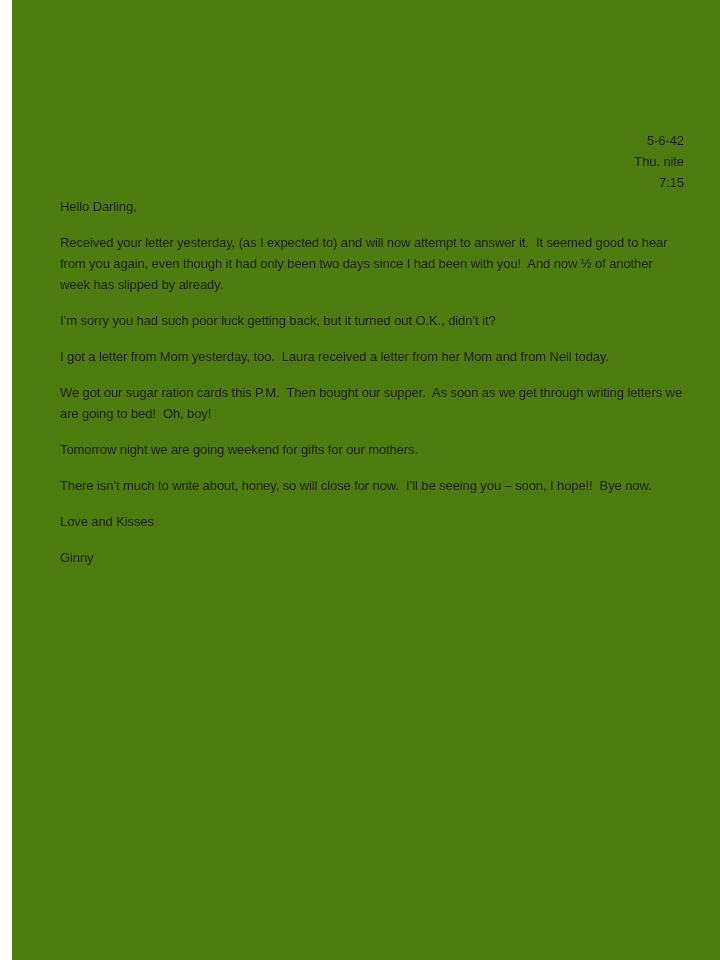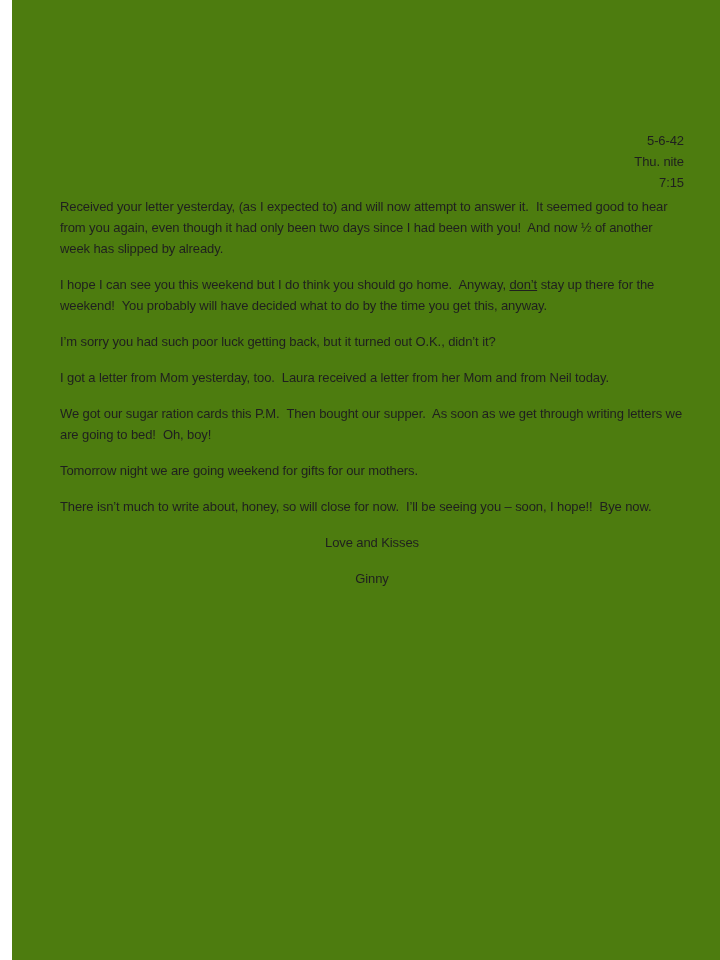--- a/index.html
+++ b/index.html
@@ -27,41 +27,40 @@
     margin: 0 0 3px 0;
   }
   .dateline div {
     line-height: 21px;
   }
   p {
     margin: 0 0 15px 0;
     white-space: pre-wrap;
   }
   .centered {
-    text-align: center;
   }
   .underline {
     text-decoration: underline;
   }
 </style>
 </head>
 <body>
 
 <div class="page">
 
   <div class="dateline">
     <div>5-6-42</div>
     <div>Thu. nite</div>
     <div>7:15</div>
   </div>
 
+  <p>Hello Darling,</p>
 
   <p>Received your letter yesterday, (as I expected to) and will now attempt to answer it.  It seemed good to hear from you again, even though it had only been two days since I had been with you!  And now ½ of another week has slipped by already.</p>
 
-  <p><span>I hope I can see you this weekend but I do think you should go home.  Anyway, </span><span class="underline">don’t</span><span> stay up there for the weekend!  You probably will have decided what to do by the time you get this, anyway.</span></p>
 
   <p>I’m sorry you had such poor luck getting back, but it turned out O.K., didn’t it?</p>
 
 
   <p>I got a letter from Mom yesterday, too.  Laura received a letter from her Mom and from Neil today.</p>
 
   <p>We got our sugar ration cards this P.M.  Then bought our supper.  As soon as we get through writing letters we are going to bed!  Oh, boy!</p>
 
   <p>Tomorrow night we are going weekend for gifts for our mothers.</p>
 

